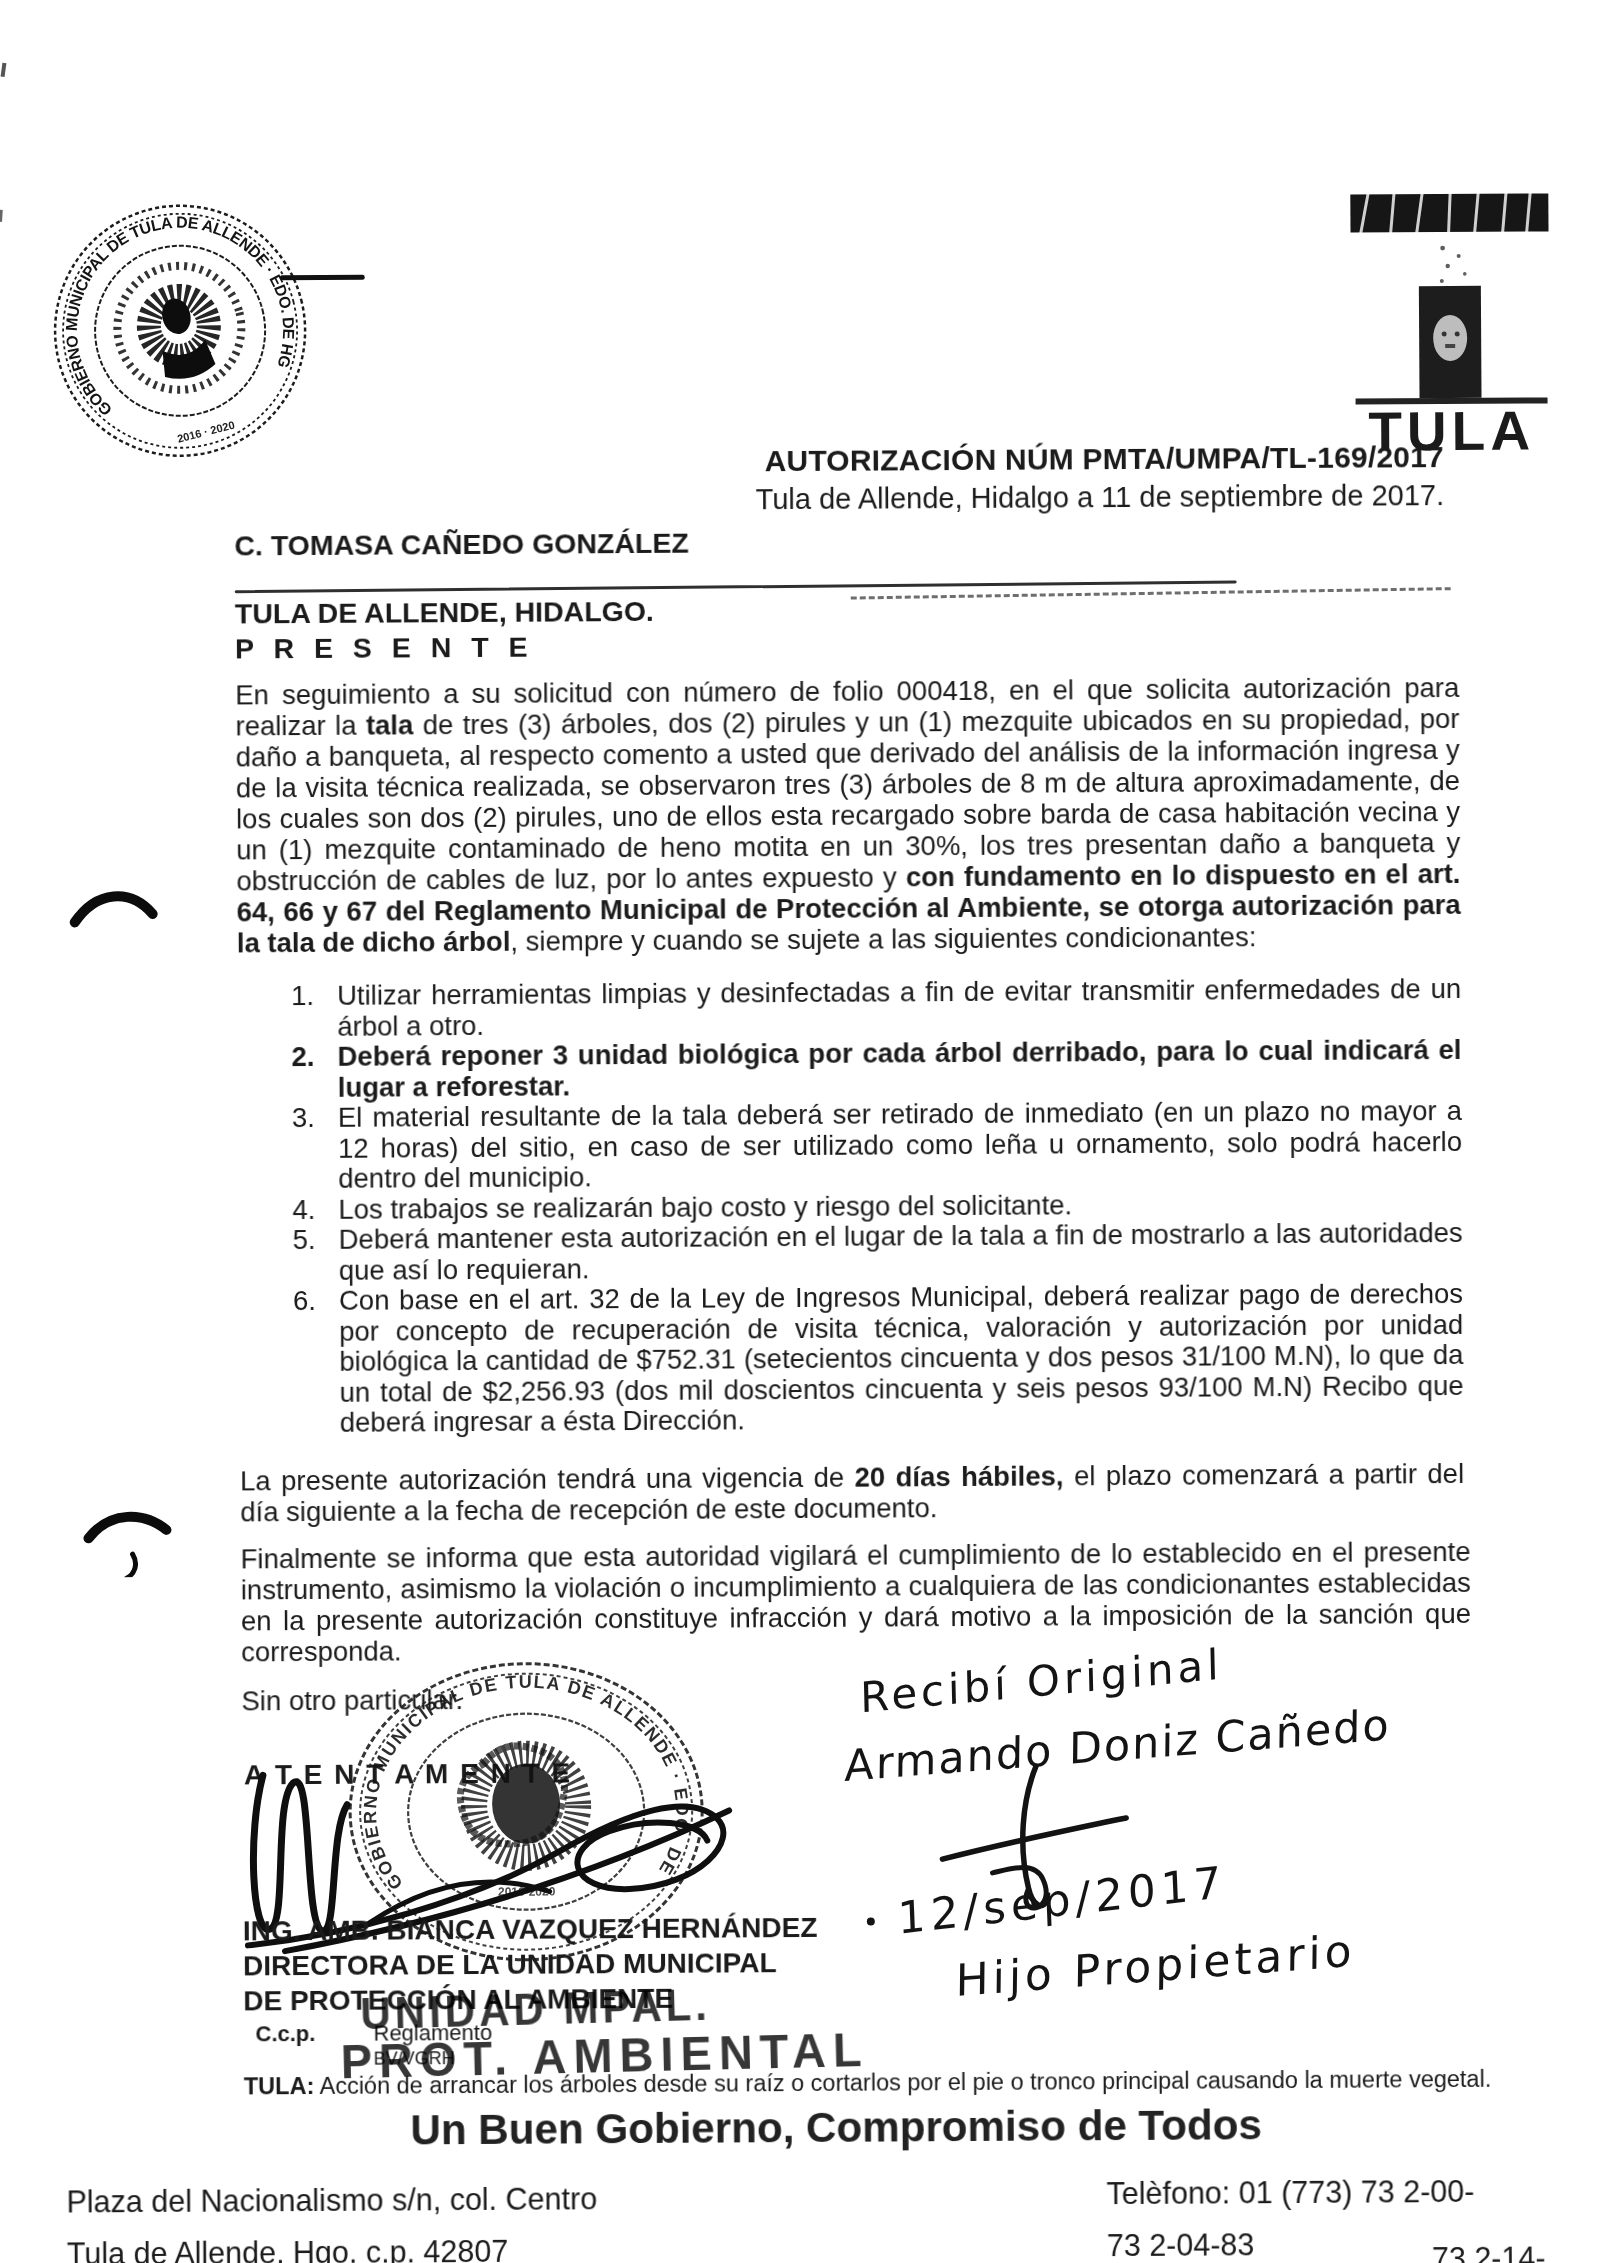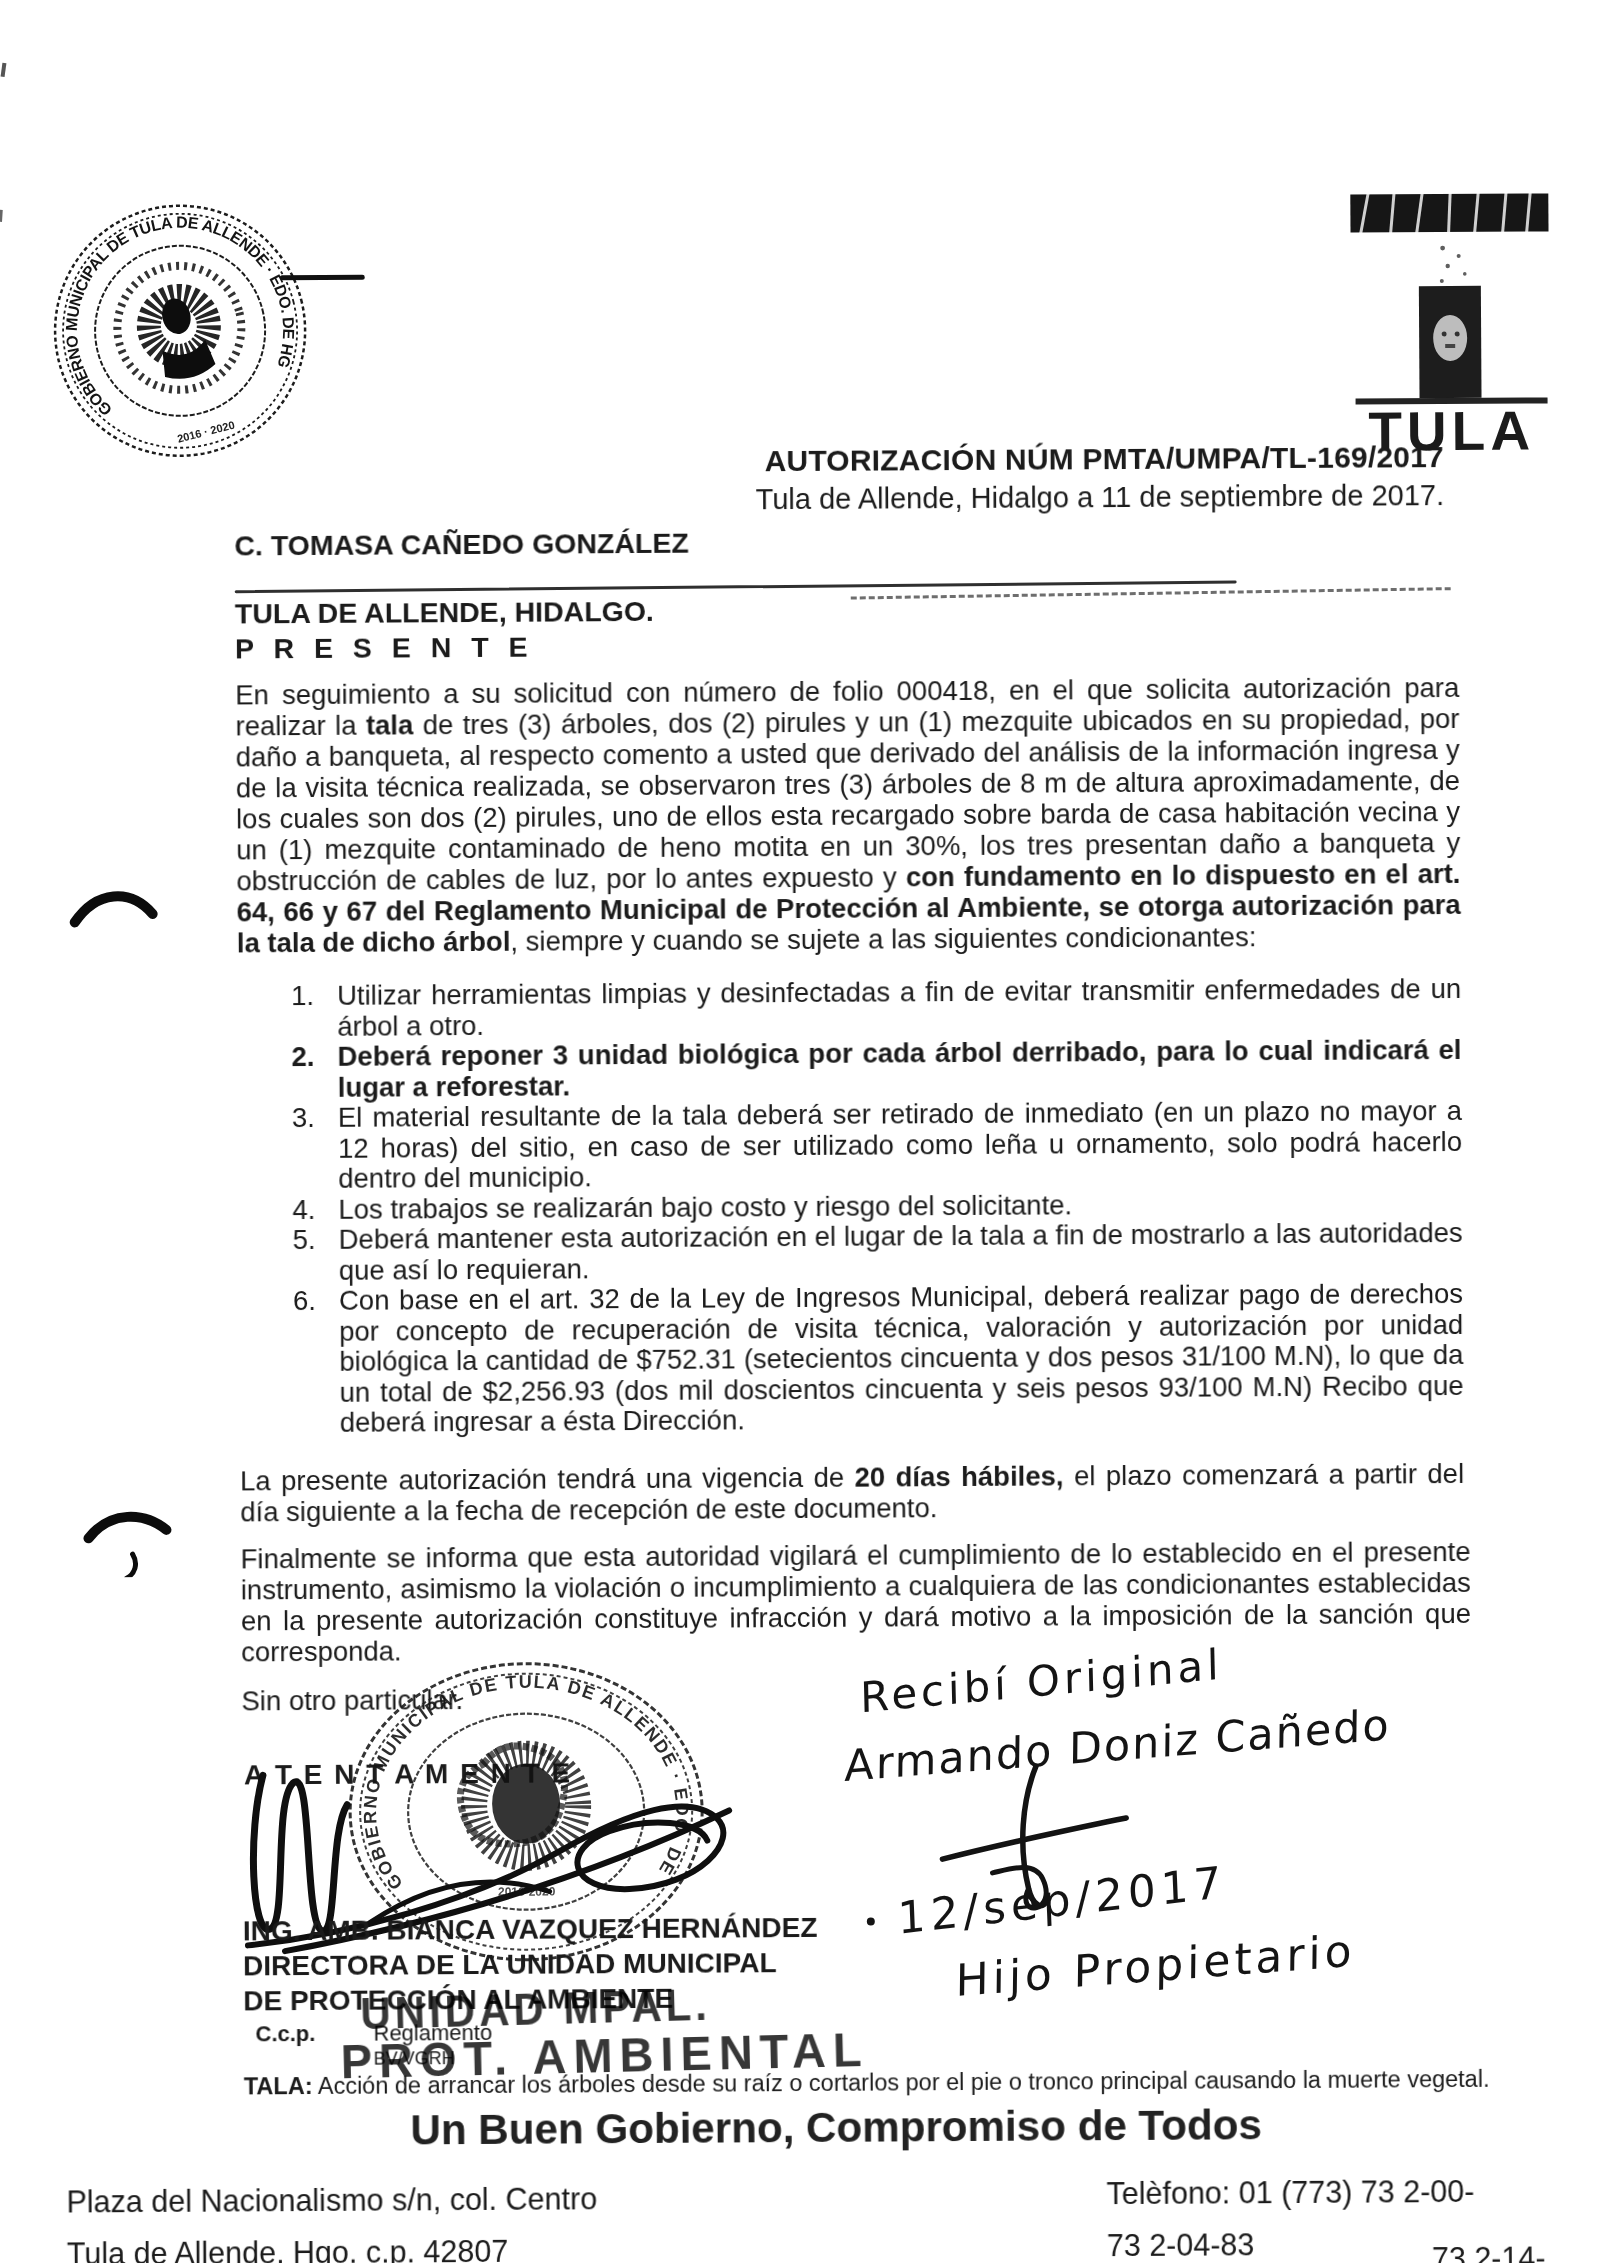--- a/index.html
+++ b/index.html
@@ -221,21 +221,21 @@
         <path d="M6,38 C28,6 62,4 84,30" stroke-width="10"></path>
       </svg>
     </div>
     <div class="abs" style="left:78,px;top:1498px;left:78px;width:100px;height:75px;">
       <svg width="100" height="75" viewBox="0 0 100 75" fill="none" stroke="#0c0c0c" stroke-linecap="round">
         <path d="M8,36 C30,8 64,10 86,28" stroke-width="10"></path>
         <path d="M52,52 C58,62 54,72 46,76" stroke-width="5"></path>
       </svg>
     </div>
 
-    <div class="abs tala scan"><span class="b">TALA:</span><span> Acción de arrancar los árboles desde su raíz o cortarlos por el pie o tronco principal causando la muerte vegetal.</span></div>
+    <div class="abs tala scan"><span class="b">TULA:</span><span> Acción de arrancar los árboles desde su raíz o cortarlos por el pie o tronco principal causando la muerte vegetal.</span></div>
 
     <div class="abs slogan scan">Un Buen Gobierno, Compromiso de Todos</div>
 
     <div class="abs addr1 scan">Plaza del Nacionalismo s/n, col. Centro</div>
     <div class="abs addr2 scan">Tula de Allende, Hgo. c.p. 42807</div>
     <div class="abs tel1 scan">Telèfono: 01 (773) 73 2-00-</div>
     <div class="abs tel2a scan">73 2-04-83</div>
     <div class="abs tel2b scan">73 2-14-</div>
 
   </div>

